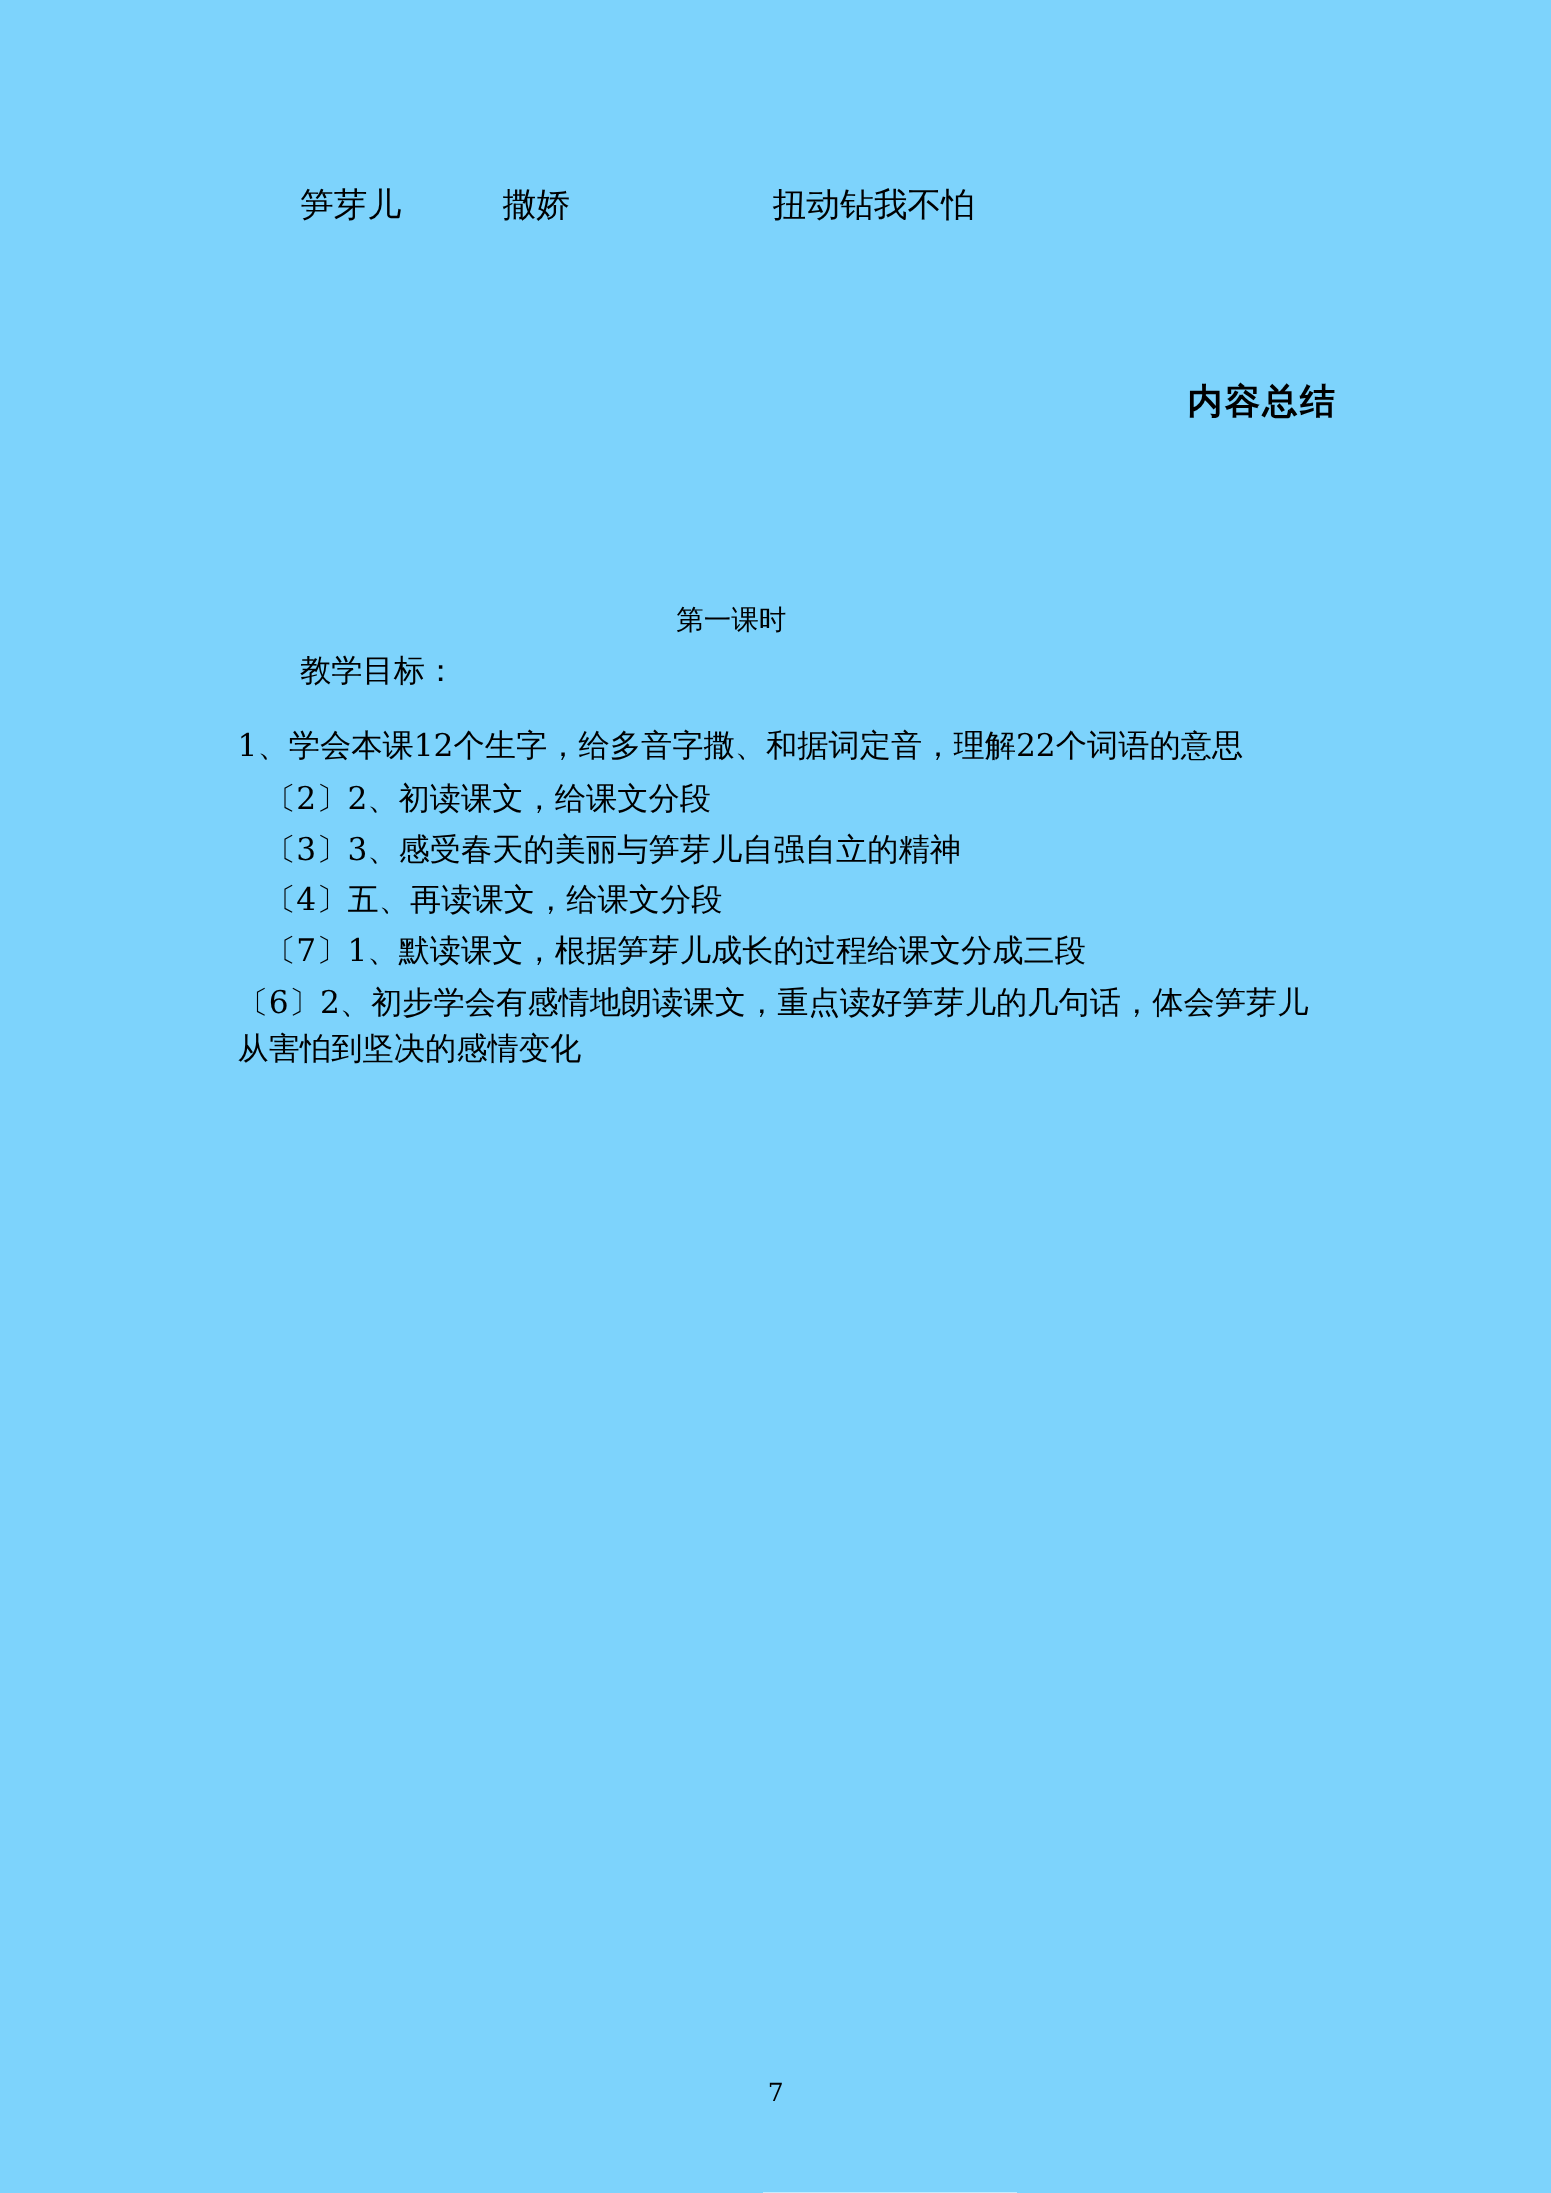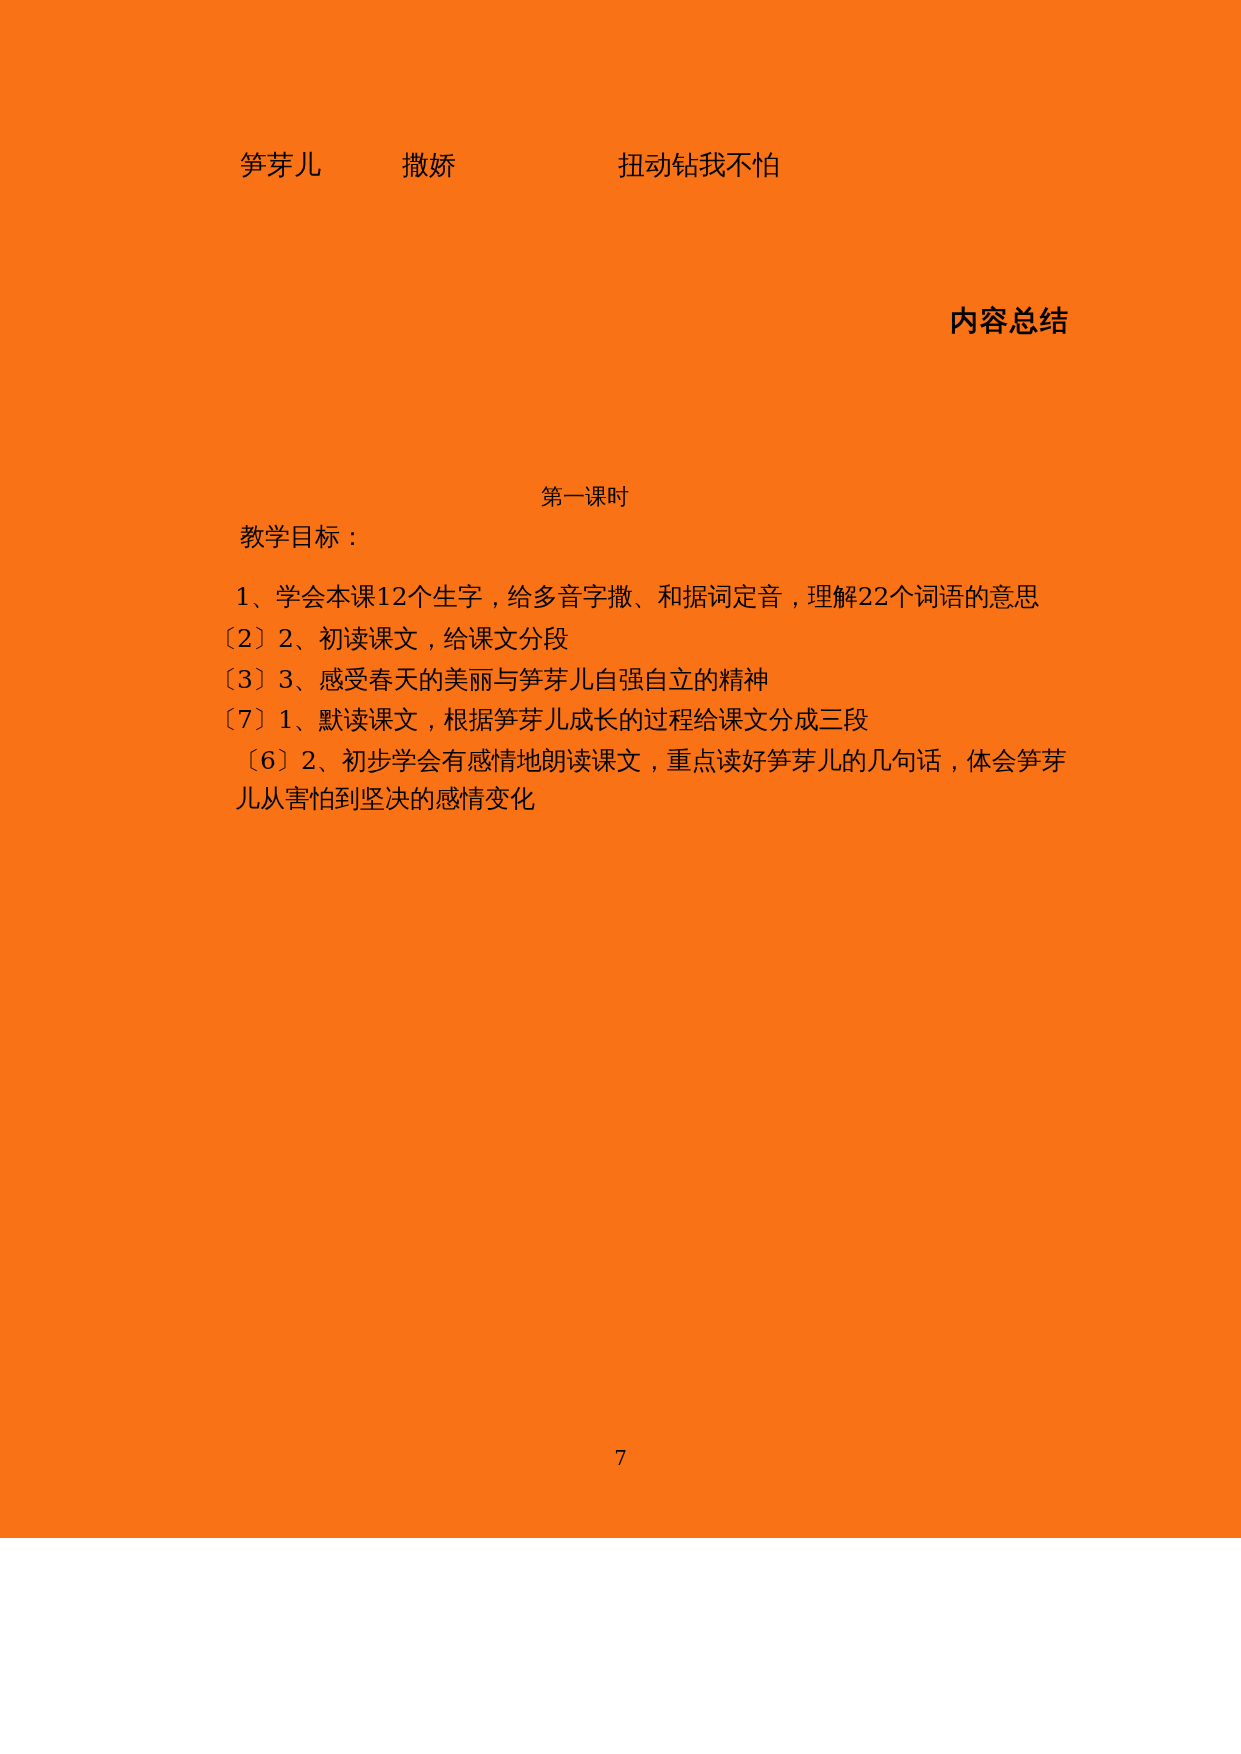--- a/index.html
+++ b/index.html
@@ -3,23 +3,23 @@
 <meta charset="utf-8">
 <style>
   html, body {
     margin: 0;
     padding: 0;
     background: #ffffff;
   }
   .page {
     position: relative;
     width: 1241px;
-    height: 1538px;
+    height: 1754px;
     margin: 0 auto;
-    background: #f97316;
+    background: #7dd3fc;
     font-family: "DejaVu Serif", "Liberation Serif", serif;
     color: #000000;
     box-sizing: border-box;
   }
   .content {
     position: absolute;
     left: 190px;
     top: 0;
     width: 880px;
   }
@@ -70,21 +70,20 @@
   .goal-line {
     font-size: 25px;
     padding-left: 50px;
     margin-bottom: 22px;
   }
   .para {
     font-size: 25px;
     line-height: 1.5;
     margin-bottom: 4px;
     padding-left: 0px;
-    margin-left: 45px;
   }
 
   .page-number {
     position: absolute;
     bottom: 68px;
     left: 0;
     width: 100%;
     text-align: center;
     font-size: 20px;
     font-family: "DejaVu Serif", "Liberation Serif", serif;
@@ -99,20 +98,21 @@
     <div class="line-top">笋芽儿　　　撒娇　　　　　　扭动钻我不怕</div>
 
     <div class="section-title">内容总结</div>
 
     <div class="list-block">
       <div class="centered-sub">第一课时</div>
       <div class="goal-line">教学目标：</div>
       <div class="para">1、学会本课12个生字，给多音字撒、和据词定音，理解22个词语的意思</div>
       <div class="list-item item-indent">〔2〕2、初读课文，给课文分段</div>
       <div class="list-item item-indent">〔3〕3、感受春天的美丽与笋芽儿自强自立的精神</div>
+      <div class="list-item item-indent">〔4〕五、再读课文，给课文分段</div>
       <div class="list-item item-indent">〔7〕1、默读课文，根据笋芽儿成长的过程给课文分成三段</div>
       <div class="para">〔6〕2、初步学会有感情地朗读课文，重点读好笋芽儿的几句话，体会笋芽儿从害怕到坚决的感情变化</div>
     </div>
 
   </div>
 
   <div class="page-number">7</div>
 </div>
 
 </body></html>

